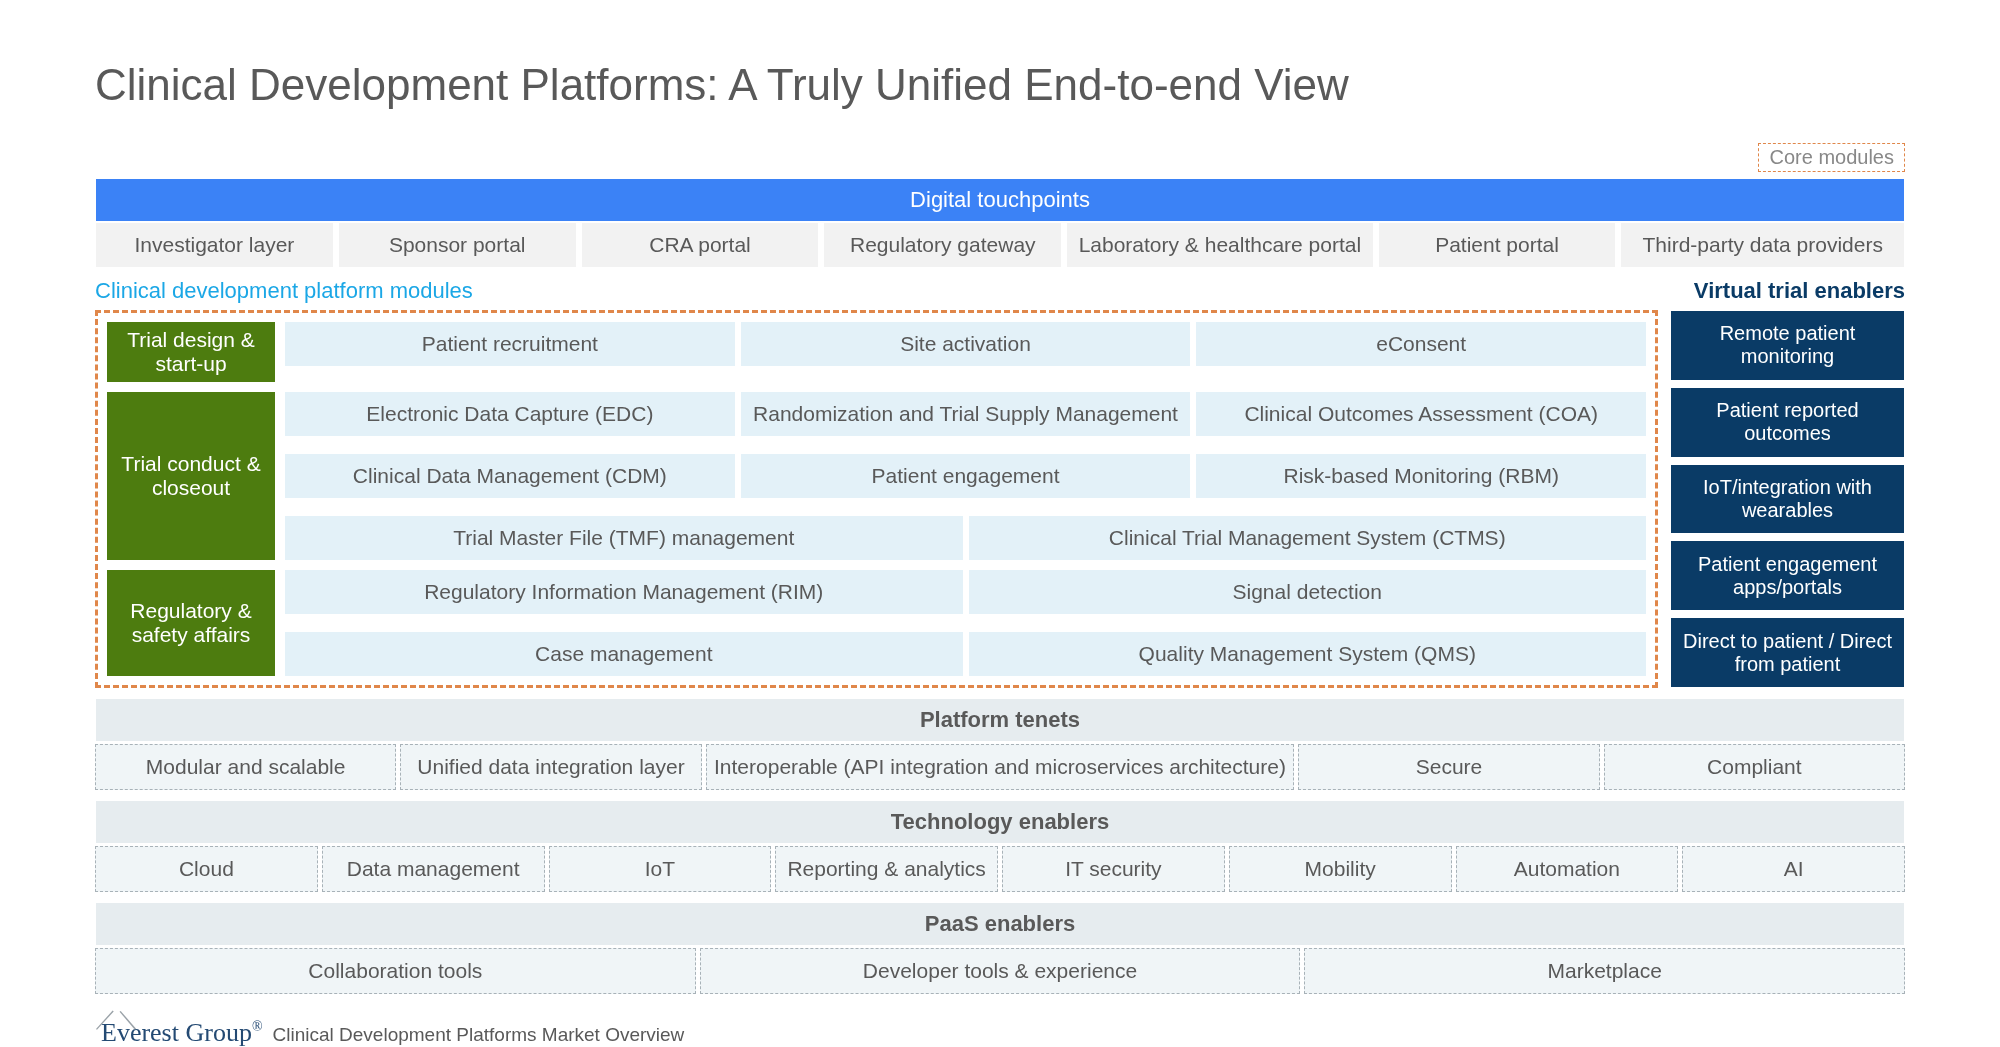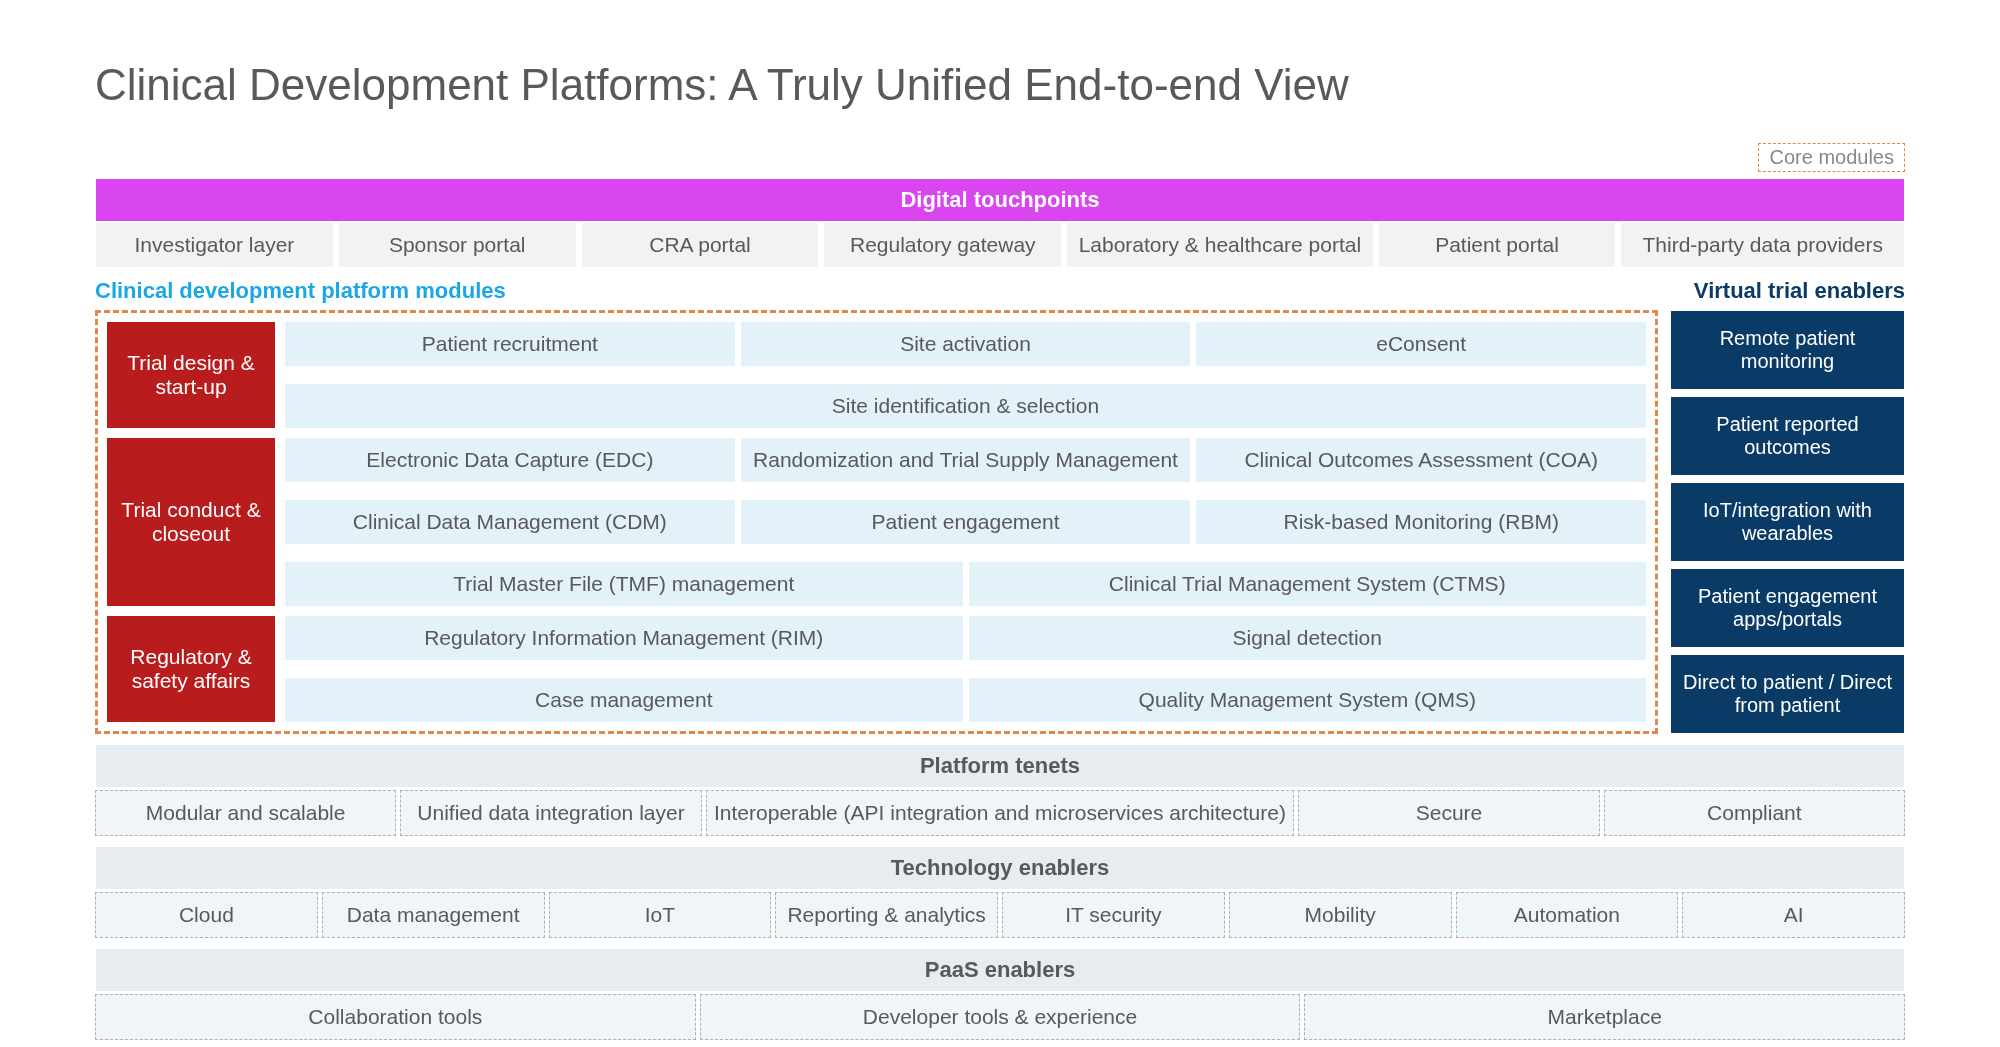--- a/index.html
+++ b/index.html
@@ -22,62 +22,62 @@
     justify-content: flex-end;
     margin-bottom: 6px;
   }
   .core-badge {
     border: 1.5px dashed #e0874a;
     color: #888;
     font-size: 20px;
     padding: 2px 10px;
   }
   .bar-header {
-    background: #d946ef;
+    background: #3b82f6;
     color: #fff;
     text-align: center;
-    font-weight: bold;
+    font-weight: normal;
     font-size: 22px;
     padding: 8px 0;
     border: 1px solid #fff;
   }
   .row { display: flex; gap: 4px; }
   .tp-cell {
     flex: 1;
     background: #f2f2f2;
     color: #595959;
     text-align: center;
     font-size: 21px;
     padding: 10px 4px;
     border: 1px solid #fff;
   }
   .section-labels {
     display: flex;
     justify-content: space-between;
     margin-top: 10px;
     margin-bottom: 6px;
   }
-  .lbl-left { color: #1ba7e6; font-weight: bold; font-size: 22px; }
+  .lbl-left { color: #1ba7e6; font-weight: normal; font-size: 22px; }
   .lbl-right { color: #0a3b66; font-weight: bold; font-size: 22px; }
   .core-area {
     display: flex;
     gap: 12px;
   }
   .core-left {
     flex: 1;
     border: 3px dashed #e0874a;
     padding: 8px;
     display: flex;
     flex-direction: column;
     gap: 8px;
   }
   .phase-row { display: flex; gap: 8px; }
   .phase-label {
     width: 170px;
-    background: #b91c1c;
+    background: #4d7c0f;
     color: #fff;
     display: flex;
     align-items: center;
     justify-content: center;
     text-align: center;
     font-size: 21px;
     padding: 6px;
     border: 1px solid #fff;
   }
   .phase-grid {
@@ -187,21 +187,20 @@
 
     <div class="phase-row">
       <div class="phase-label">Trial design &amp; start-up</div>
       <div class="phase-grid">
         <div class="phase-subrow">
           <div class="mod-cell">Patient recruitment</div>
           <div class="mod-cell">Site activation</div>
           <div class="mod-cell">eConsent</div>
         </div>
         <div class="phase-subrow">
-          <div class="mod-cell">Site identification &amp; selection</div>
         </div>
       </div>
     </div>
 
     <div class="phase-row">
       <div class="phase-label">Trial conduct &amp; closeout</div>
       <div class="phase-grid">
         <div class="phase-subrow">
           <div class="mod-cell">Electronic Data Capture (EDC)</div>
           <div class="mod-cell">Randomization and Trial Supply Management</div>

